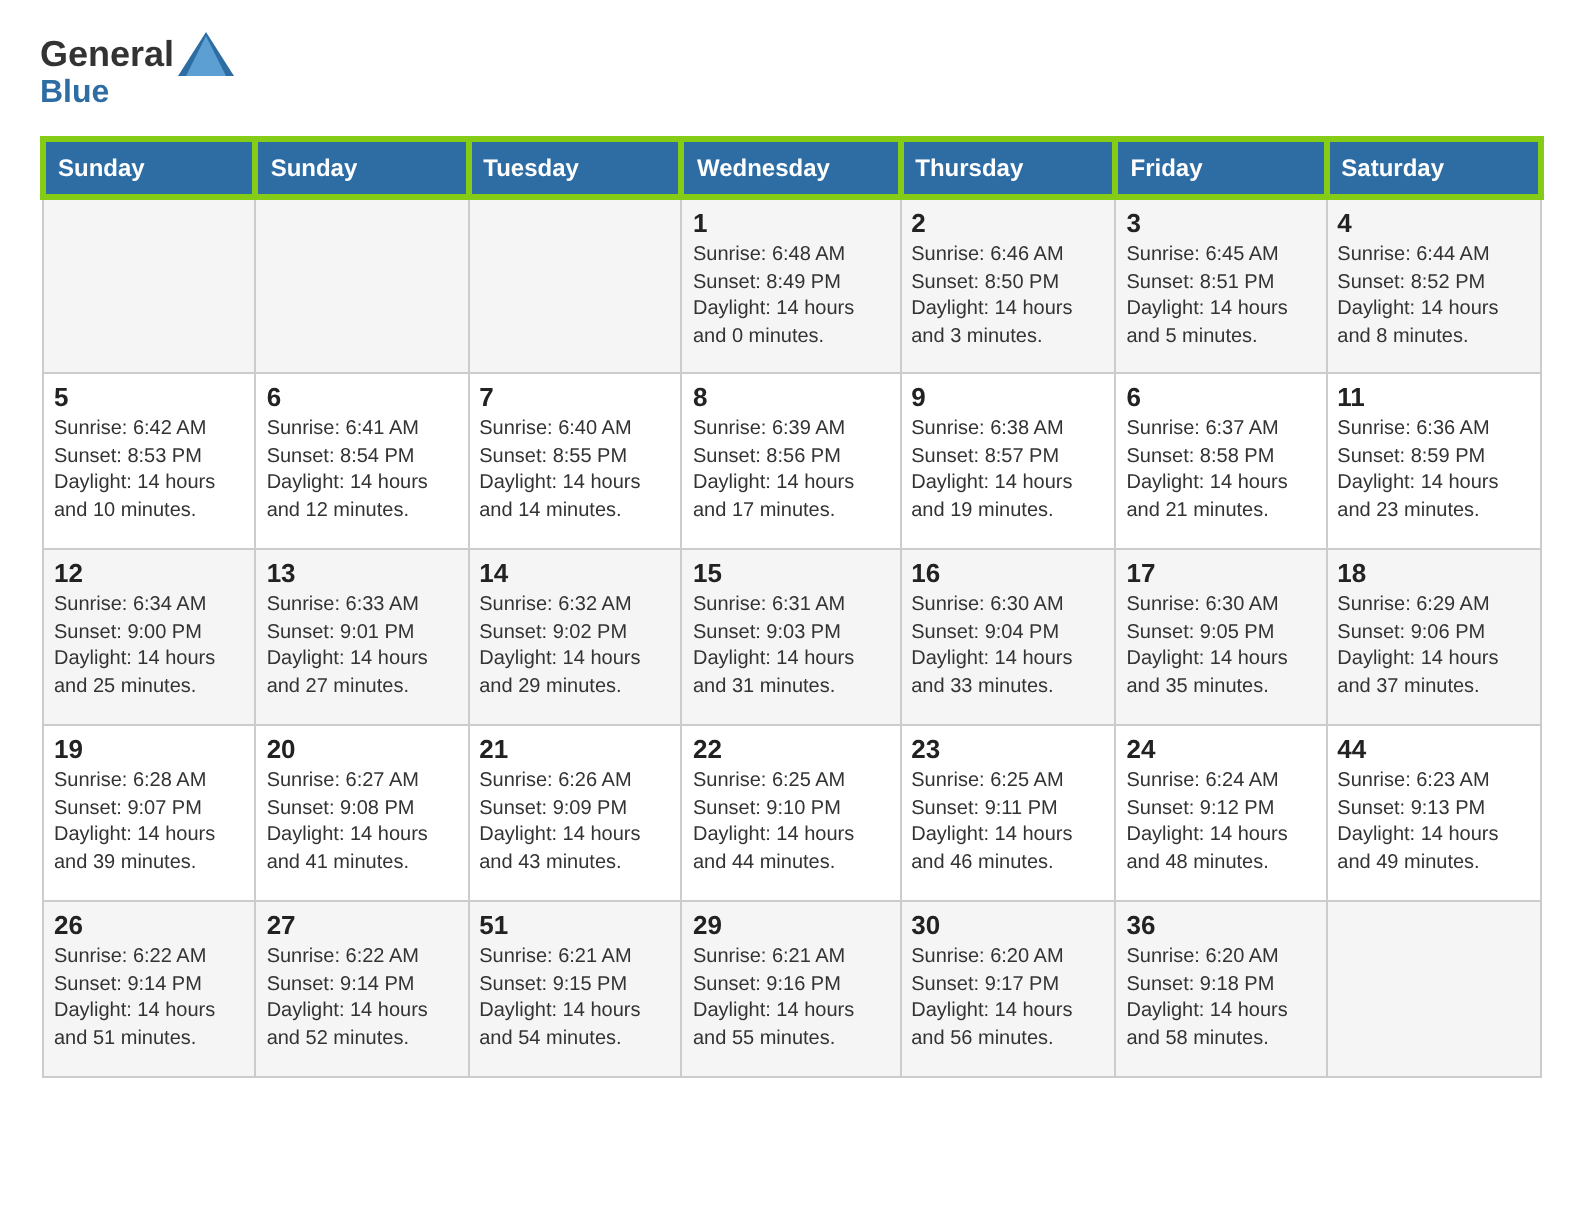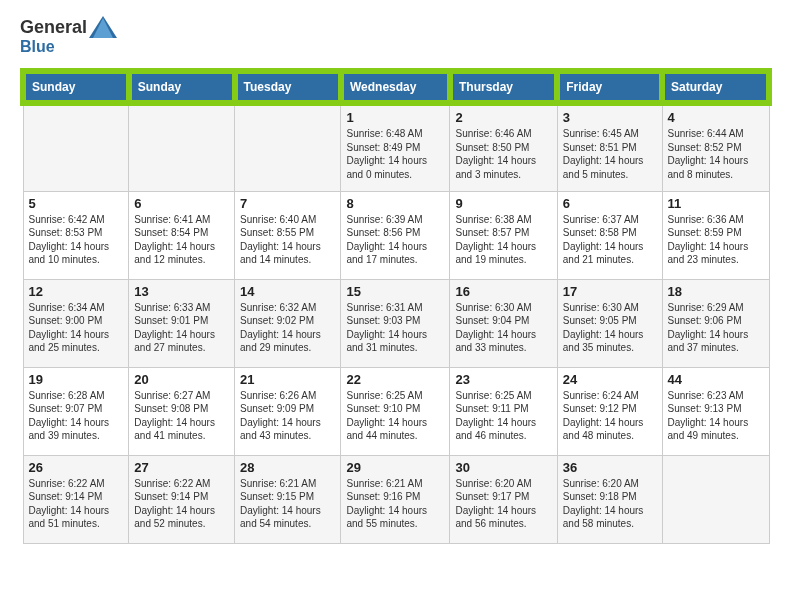--- a/index.html
+++ b/index.html
@@ -50,21 +50,21 @@
       border-collapse: collapse;
       font-size: 11px;
     }
     .calendar thead tr th {
       background-color: #2e6da4;
       color: #fff;
       text-align: left;
       padding: 6px 6px;
       font-size: 12px;
       font-weight: bold;
-      border: 6px solid #84cc16;
+      border: 3px solid #84cc16;
     }
     .calendar tbody tr td {
       border: 1px solid #ccc;
       vertical-align: top;
       padding: 4px 5px;
       width: 113px;
       min-height: 80px;
       height: 88px;
     }
     .calendar tbody tr:nth-child(odd) td {
@@ -241,21 +241,21 @@
         <tr>
           <td>
             <span class="day-number">26</span>
             <div class="day-info">Sunrise: 6:22 AM<br>Sunset: 9:14 PM<br>Daylight: 14 hours and 51 minutes.</div>
           </td>
           <td>
             <span class="day-number">27</span>
             <div class="day-info">Sunrise: 6:22 AM<br>Sunset: 9:14 PM<br>Daylight: 14 hours and 52 minutes.</div>
           </td>
           <td>
-            <span class="day-number">28</span>
+            <span class="day-number">51</span>
             <div class="day-info">Sunrise: 6:21 AM<br>Sunset: 9:15 PM<br>Daylight: 14 hours and 54 minutes.</div>
           </td>
           <td>
             <span class="day-number">29</span>
             <div class="day-info">Sunrise: 6:21 AM<br>Sunset: 9:16 PM<br>Daylight: 14 hours and 55 minutes.</div>
           </td>
           <td>
             <span class="day-number">30</span>
             <div class="day-info">Sunrise: 6:20 AM<br>Sunset: 9:17 PM<br>Daylight: 14 hours and 56 minutes.</div>
           </td>

